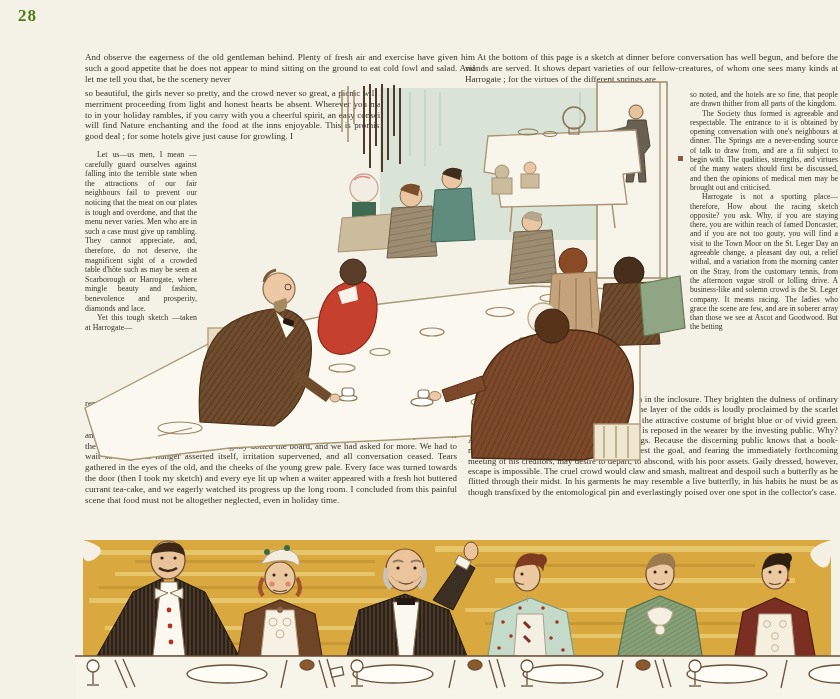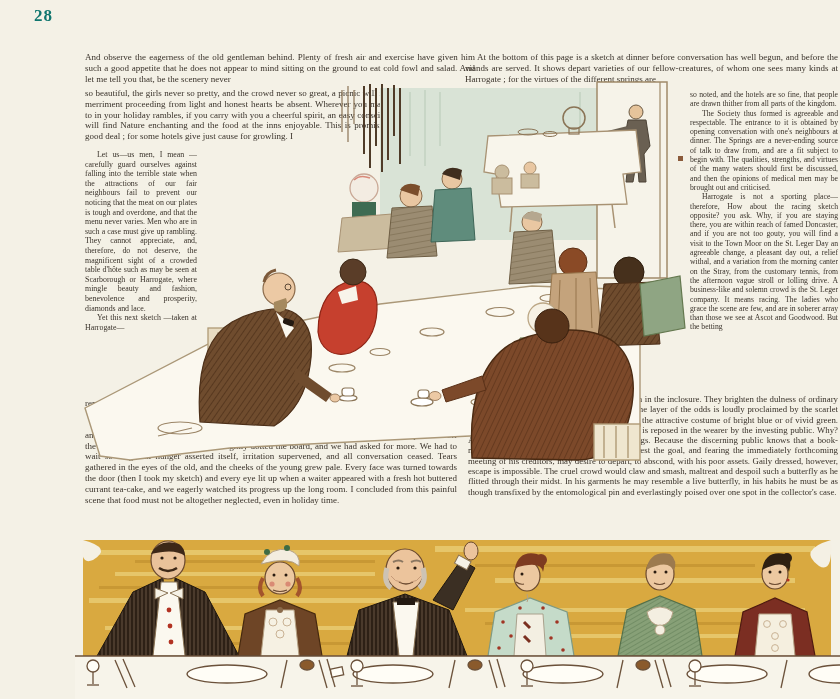--- a/index.html
+++ b/index.html
@@ -3,22 +3,22 @@
 <meta charset="utf-8">
 <style>
   html,body{margin:0;padding:0;background:#e9e6db;}
   .page{
     position:relative;width:840px;height:699px;margin:0 auto;
     background:#f4f1e6;overflow:hidden;
     font-family:"Liberation Serif","DejaVu Serif",serif;
     color:#39322a;
   }
   .pageno{
-    position:absolute;left:34px;top:6px;font-size:17px;letter-spacing:1px;
-    color:#0f766e;font-weight:bold;
+    position:absolute;left:18px;top:6px;font-size:17px;letter-spacing:1px;
+    color:#4d7c0f;font-weight:bold;
   }
   .tb{position:absolute;text-align:justify;font-family:Liberation Serif, serif;}
   .tb p{margin:0;padding:0;}
   .tb p.ind{text-indent:12px;}
   .wide{font-size:9px;line-height:10.8px;}
   .wide2{font-size:8.8px;line-height:10.3px;}
   .narrowL{font-size:7.9px;line-height:9.6px;}
   .narrowR{font-size:7.7px;line-height:9.3px;}
   svg{display:block;}
   .illo{position:absolute;}
@@ -31,21 +31,21 @@
   <div class="pageno">28</div>
 
   <div class="tb wide" style="left:85px;top:52px;width:390px;">
     <p>And observe the eagerness of the old gentleman behind.  Plenty of fresh air and exercise have given him such a good appetite that he does not appear to mind sitting on the ground to eat cold fowl and salad.  And let me tell you that, be the scenery never</p>
   </div>
   <div class="tb wide" style="left:85px;top:88px;width:330px;">
     <p>so beautiful, the girls never so pretty, and the crowd never so great, a picnic will fail, if the merriment proceeding from light and honest hearts be absent.  Wherever you may wander to in your holiday rambles, if you carry with you a cheerful spirit, an easy conscience, you will find Nature enchanting and the food at the inns enjoyable.  This is promising you a good deal ; for some hotels give just cause for growling.  I</p>
   </div>
   <div class="tb narrowL" style="left:85px;top:150px;width:112px;">
     <p class="ind">Let us—us men, I mean — carefully guard ourselves against falling into the terrible state when the attractions of our fair neighbours fail to prevent our noticing that the meat on our plates is tough and overdone, and that the menu never varies. Men who are in such a case must give up rambling.  They cannot appreciate, and, therefore, do not deserve, the magnificent sight of a crowded table d'hôte such as may be seen at Scarborough or Harrogate, where mingle beauty and fashion, benevolence and prosperity, diamonds and lace.</p>
-    <p class="ind">Yet this next sketch —taken at Harrogate—</p>
+    <p class="ind">Yet this tough sketch —taken at Harrogate—</p>
   </div>
   <div class="tb wide" style="left:85px;top:398px;width:352px;">
     <p>reminds me that one must eat something, however great may be the charms that surround us.</p>
   </div>
   <div class="tb wide" style="left:85px;top:419px;width:372px;">
     <p class="ind">It is usual at Harrogate to dine a little earlier on Sundays than on week-days, and to partake of tea and cakes about nine o'clock.  One Sunday evening we—a group of about nineteen—had polished off the three or four tea-cakes which had lightly dotted the board, and we had asked for more.  We had to wait so long that hunger asserted itself, irritation supervened, and all conversation ceased.  Tears gathered in the eyes of the old, and the cheeks of the young grew pale.  Every face was turned towards the door (then I took my sketch) and every eye lit up when a waiter appeared with a fresh hot buttered currant tea-cake, and we eagerly watched its progress up the long room.  I concluded from this painful scene that food must not be altogether neglected, even in holiday time.</p>
   </div>
 
   <div class="tb wide" style="left:465px;top:52px;width:373px;">
     <p class="ind">At the bottom of this page is a sketch at dinner before conversation has well begun, and before the viands are served.  It shows depart varieties of our fellow-creatures, of whom one sees many kinds at Harrogate ;  for the virtues of the different springs are</p>

